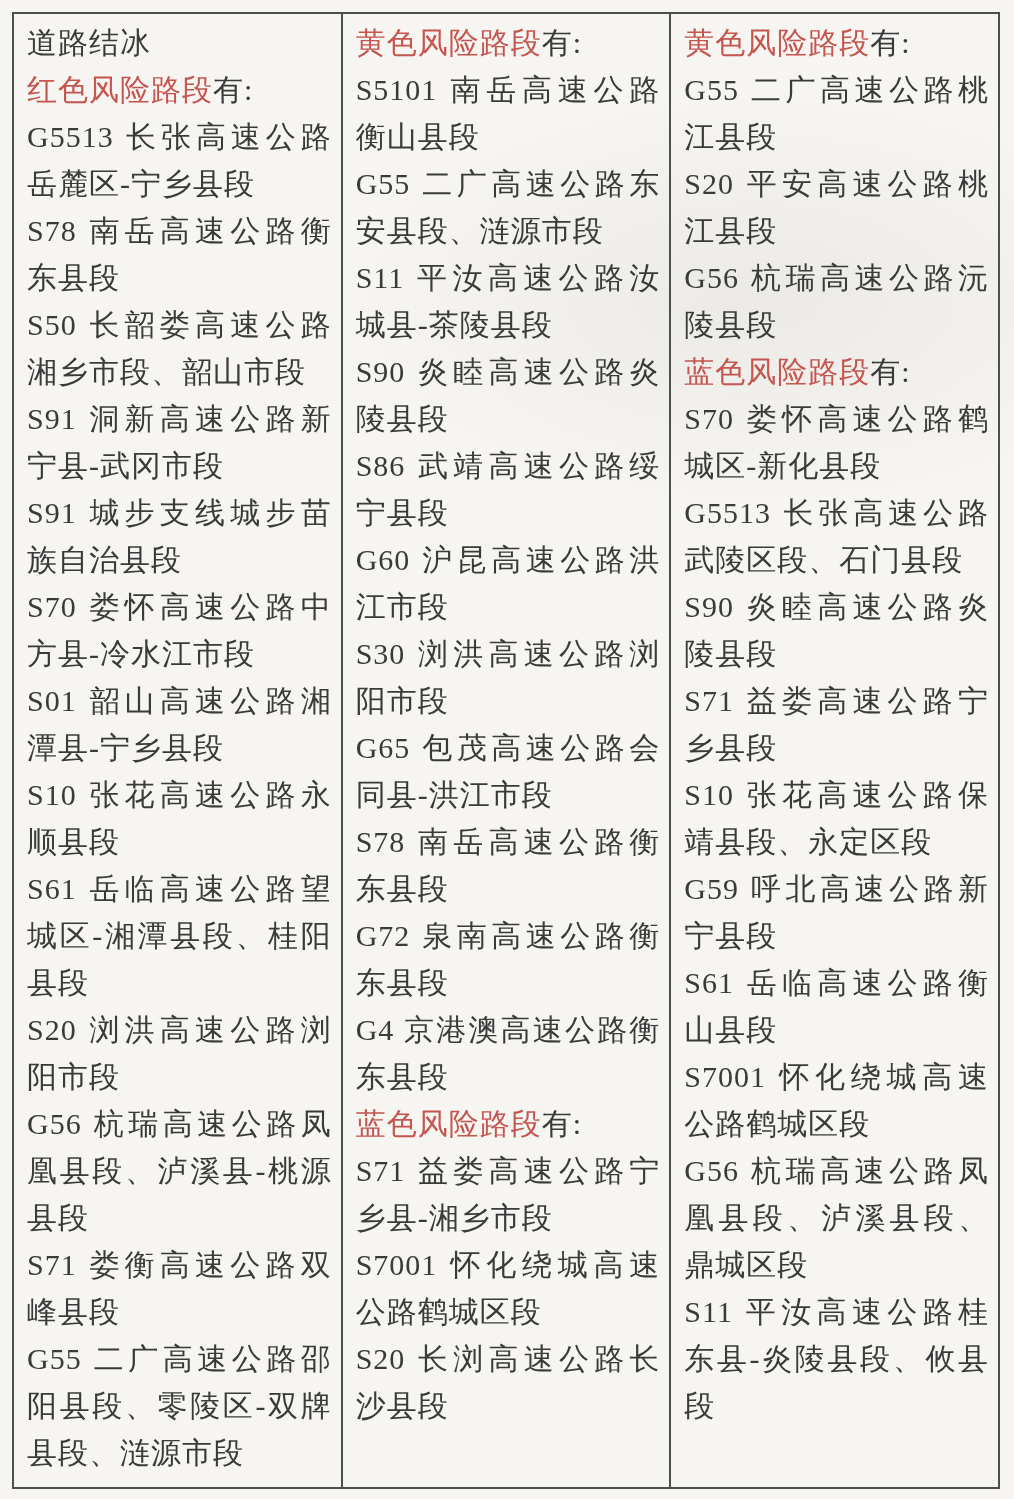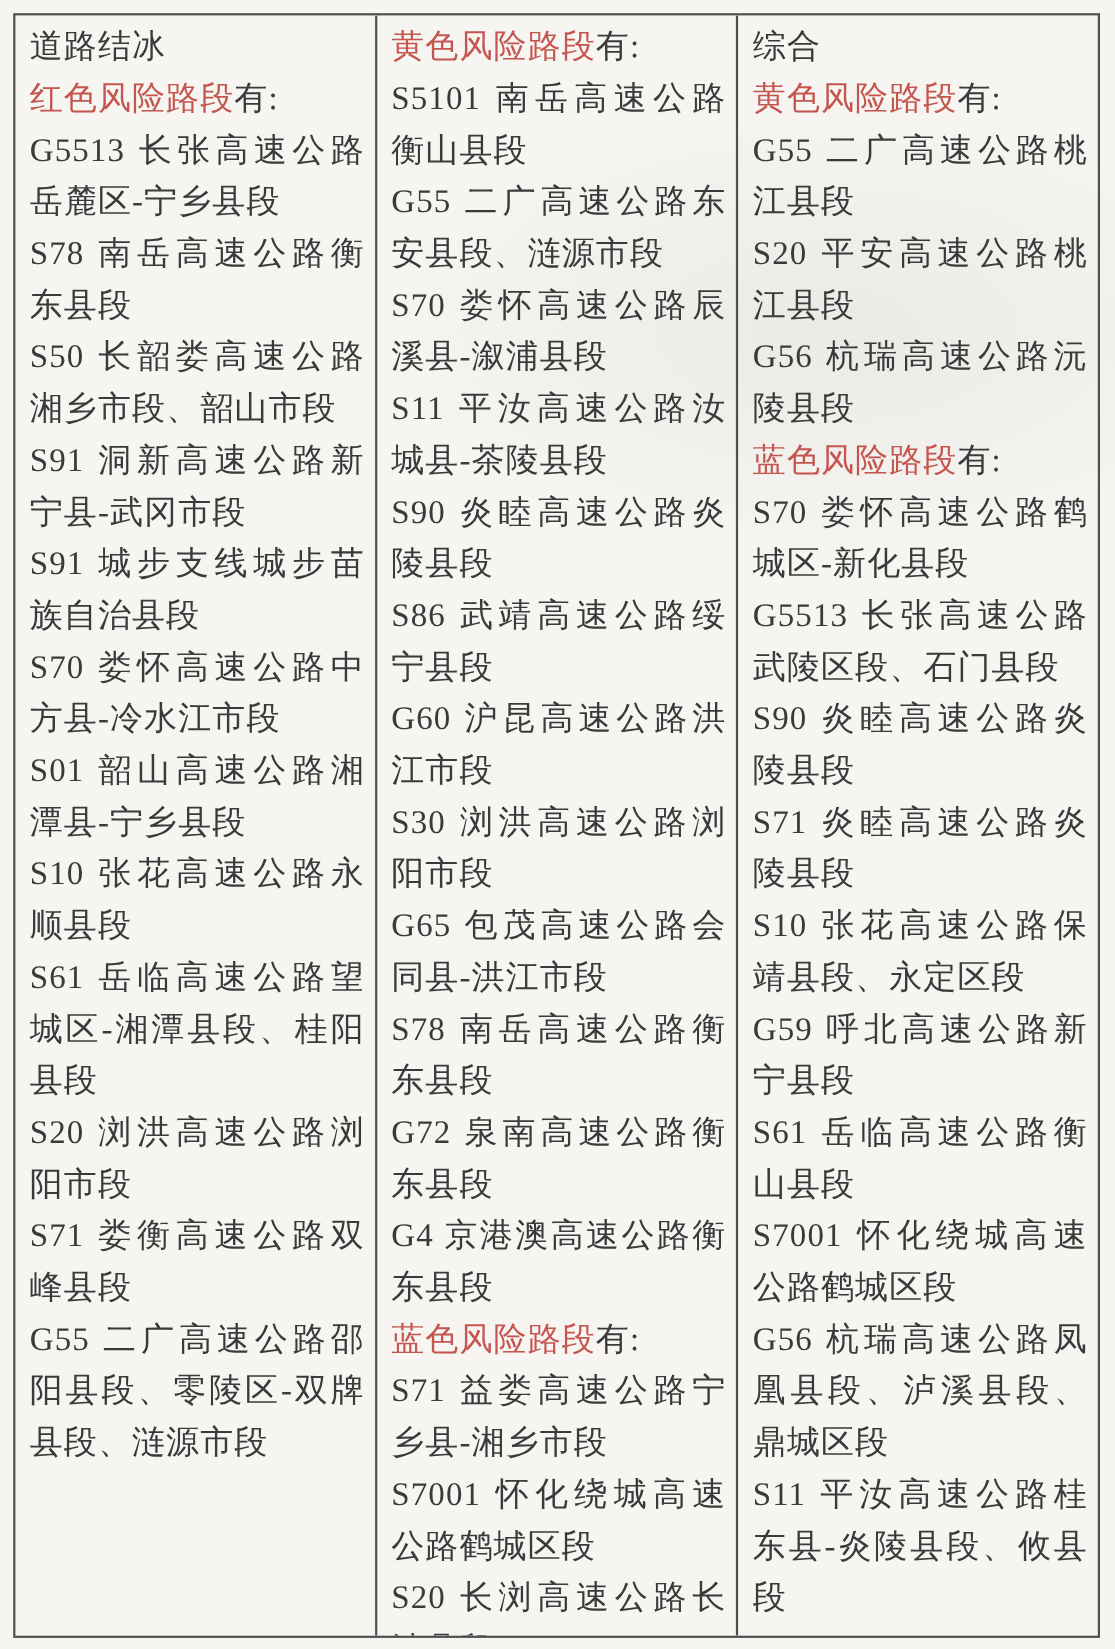--- a/index.html
+++ b/index.html
@@ -69,53 +69,52 @@
         <div class="line item">G5513 长张高速公路岳麓区-宁乡县段</div>
         <div class="line item">S78 南岳高速公路衡东县段</div>
         <div class="line item">S50 长韶娄高速公路湘乡市段、韶山市段</div>
         <div class="line item">S91 洞新高速公路新宁县-武冈市段</div>
         <div class="line item">S91 城步支线城步苗族自治县段</div>
         <div class="line item">S70 娄怀高速公路中方县-冷水江市段</div>
         <div class="line item">S01 韶山高速公路湘潭县-宁乡县段</div>
         <div class="line item">S10 张花高速公路永顺县段</div>
         <div class="line item">S61 岳临高速公路望城区-湘潭县段、桂阳县段</div>
         <div class="line item">S20 浏洪高速公路浏阳市段</div>
+        <div class="line item">G56 杭瑞高速公路凤凰县段、泸溪县-桃源县段</div>
         <div class="line item">S71 娄衡高速公路双峰县段</div>
         <div class="line item">G55 二广高速公路邵阳县段、零陵区-双牌县段、涟源市段</div>
       </div>
       <div class="cell">
         <div class="line section-header"><span class="risk-label">黄色风险路段</span><span class="section-suffix">有:</span></div>
         <div class="line item">S5101 南岳高速公路衡山县段</div>
         <div class="line item">G55 二广高速公路东安县段、涟源市段</div>
-        <div class="line item">S70 娄怀高速公路辰溪县-溆浦县段</div>
         <div class="line item">S11 平汝高速公路汝城县-茶陵县段</div>
         <div class="line item">S90 炎睦高速公路炎陵县段</div>
         <div class="line item">S86 武靖高速公路绥宁县段</div>
         <div class="line item">G60 沪昆高速公路洪江市段</div>
         <div class="line item">S30 浏洪高速公路浏阳市段</div>
         <div class="line item">G65 包茂高速公路会同县-洪江市段</div>
         <div class="line item">S78 南岳高速公路衡东县段</div>
         <div class="line item">G72 泉南高速公路衡东县段</div>
         <div class="line item">G4 京港澳高速公路衡东县段</div>
         <div class="line section-header"><span class="risk-label">蓝色风险路段</span><span class="section-suffix">有:</span></div>
         <div class="line item">S71 益娄高速公路宁乡县-湘乡市段</div>
         <div class="line item">S7001 怀化绕城高速公路鹤城区段</div>
         <div class="line item">S20 长浏高速公路长沙县段</div>
       </div>
       <div class="cell">
-        <div class="line title">综合</div>
         <div class="line section-header"><span class="risk-label">黄色风险路段</span><span class="section-suffix">有:</span></div>
         <div class="line item">G55 二广高速公路桃江县段</div>
         <div class="line item">S20 平安高速公路桃江县段</div>
         <div class="line item">G56 杭瑞高速公路沅陵县段</div>
         <div class="line section-header"><span class="risk-label">蓝色风险路段</span><span class="section-suffix">有:</span></div>
         <div class="line item">S70 娄怀高速公路鹤城区-新化县段</div>
         <div class="line item">G5513 长张高速公路武陵区段、石门县段</div>
         <div class="line item">S90 炎睦高速公路炎陵县段</div>
-        <div class="line item">S71 炎睦高速公路炎陵县段</div>
+        <div class="line item">S71 益娄高速公路宁乡县段</div>
         <div class="line item">S10 张花高速公路保靖县段、永定区段</div>
         <div class="line item">G59 呼北高速公路新宁县段</div>
         <div class="line item">S61 岳临高速公路衡山县段</div>
         <div class="line item">S7001 怀化绕城高速公路鹤城区段</div>
         <div class="line item">G56 杭瑞高速公路凤凰县段、泸溪县段、鼎城区段</div>
         <div class="line item">S11 平汝高速公路桂东县-炎陵县段、攸县段</div>
       </div>
     </div>
 </div>
 

